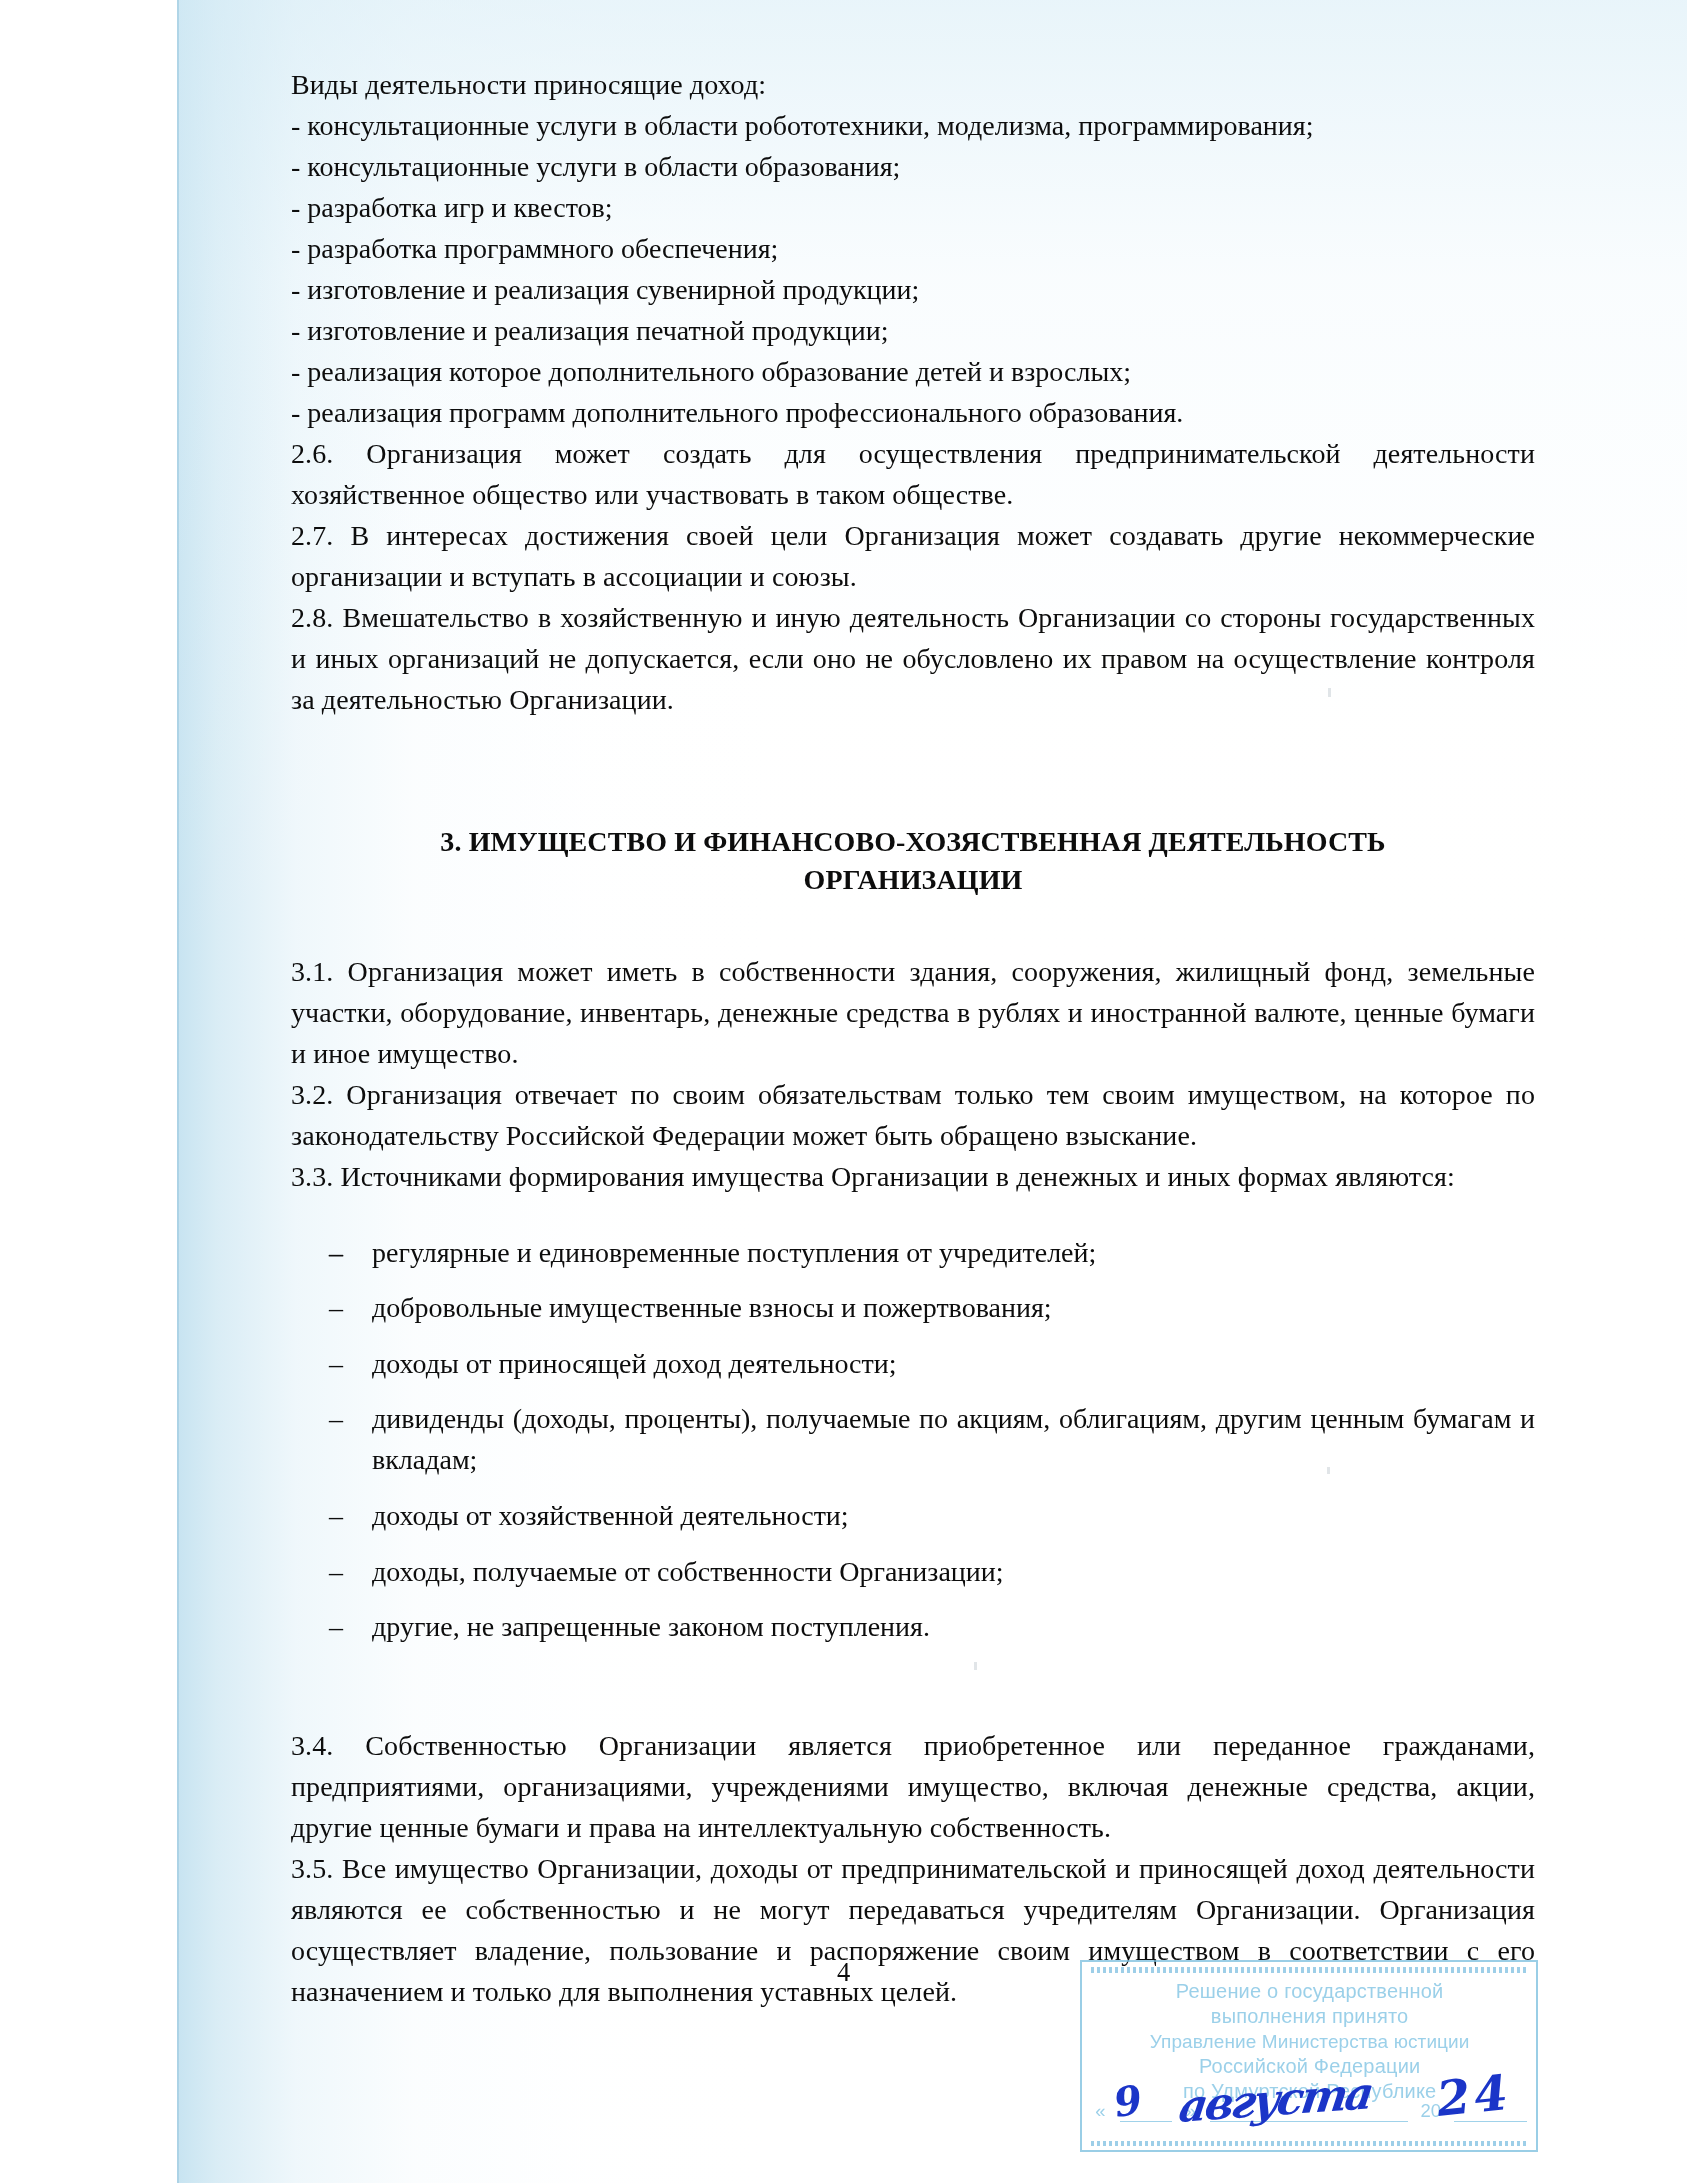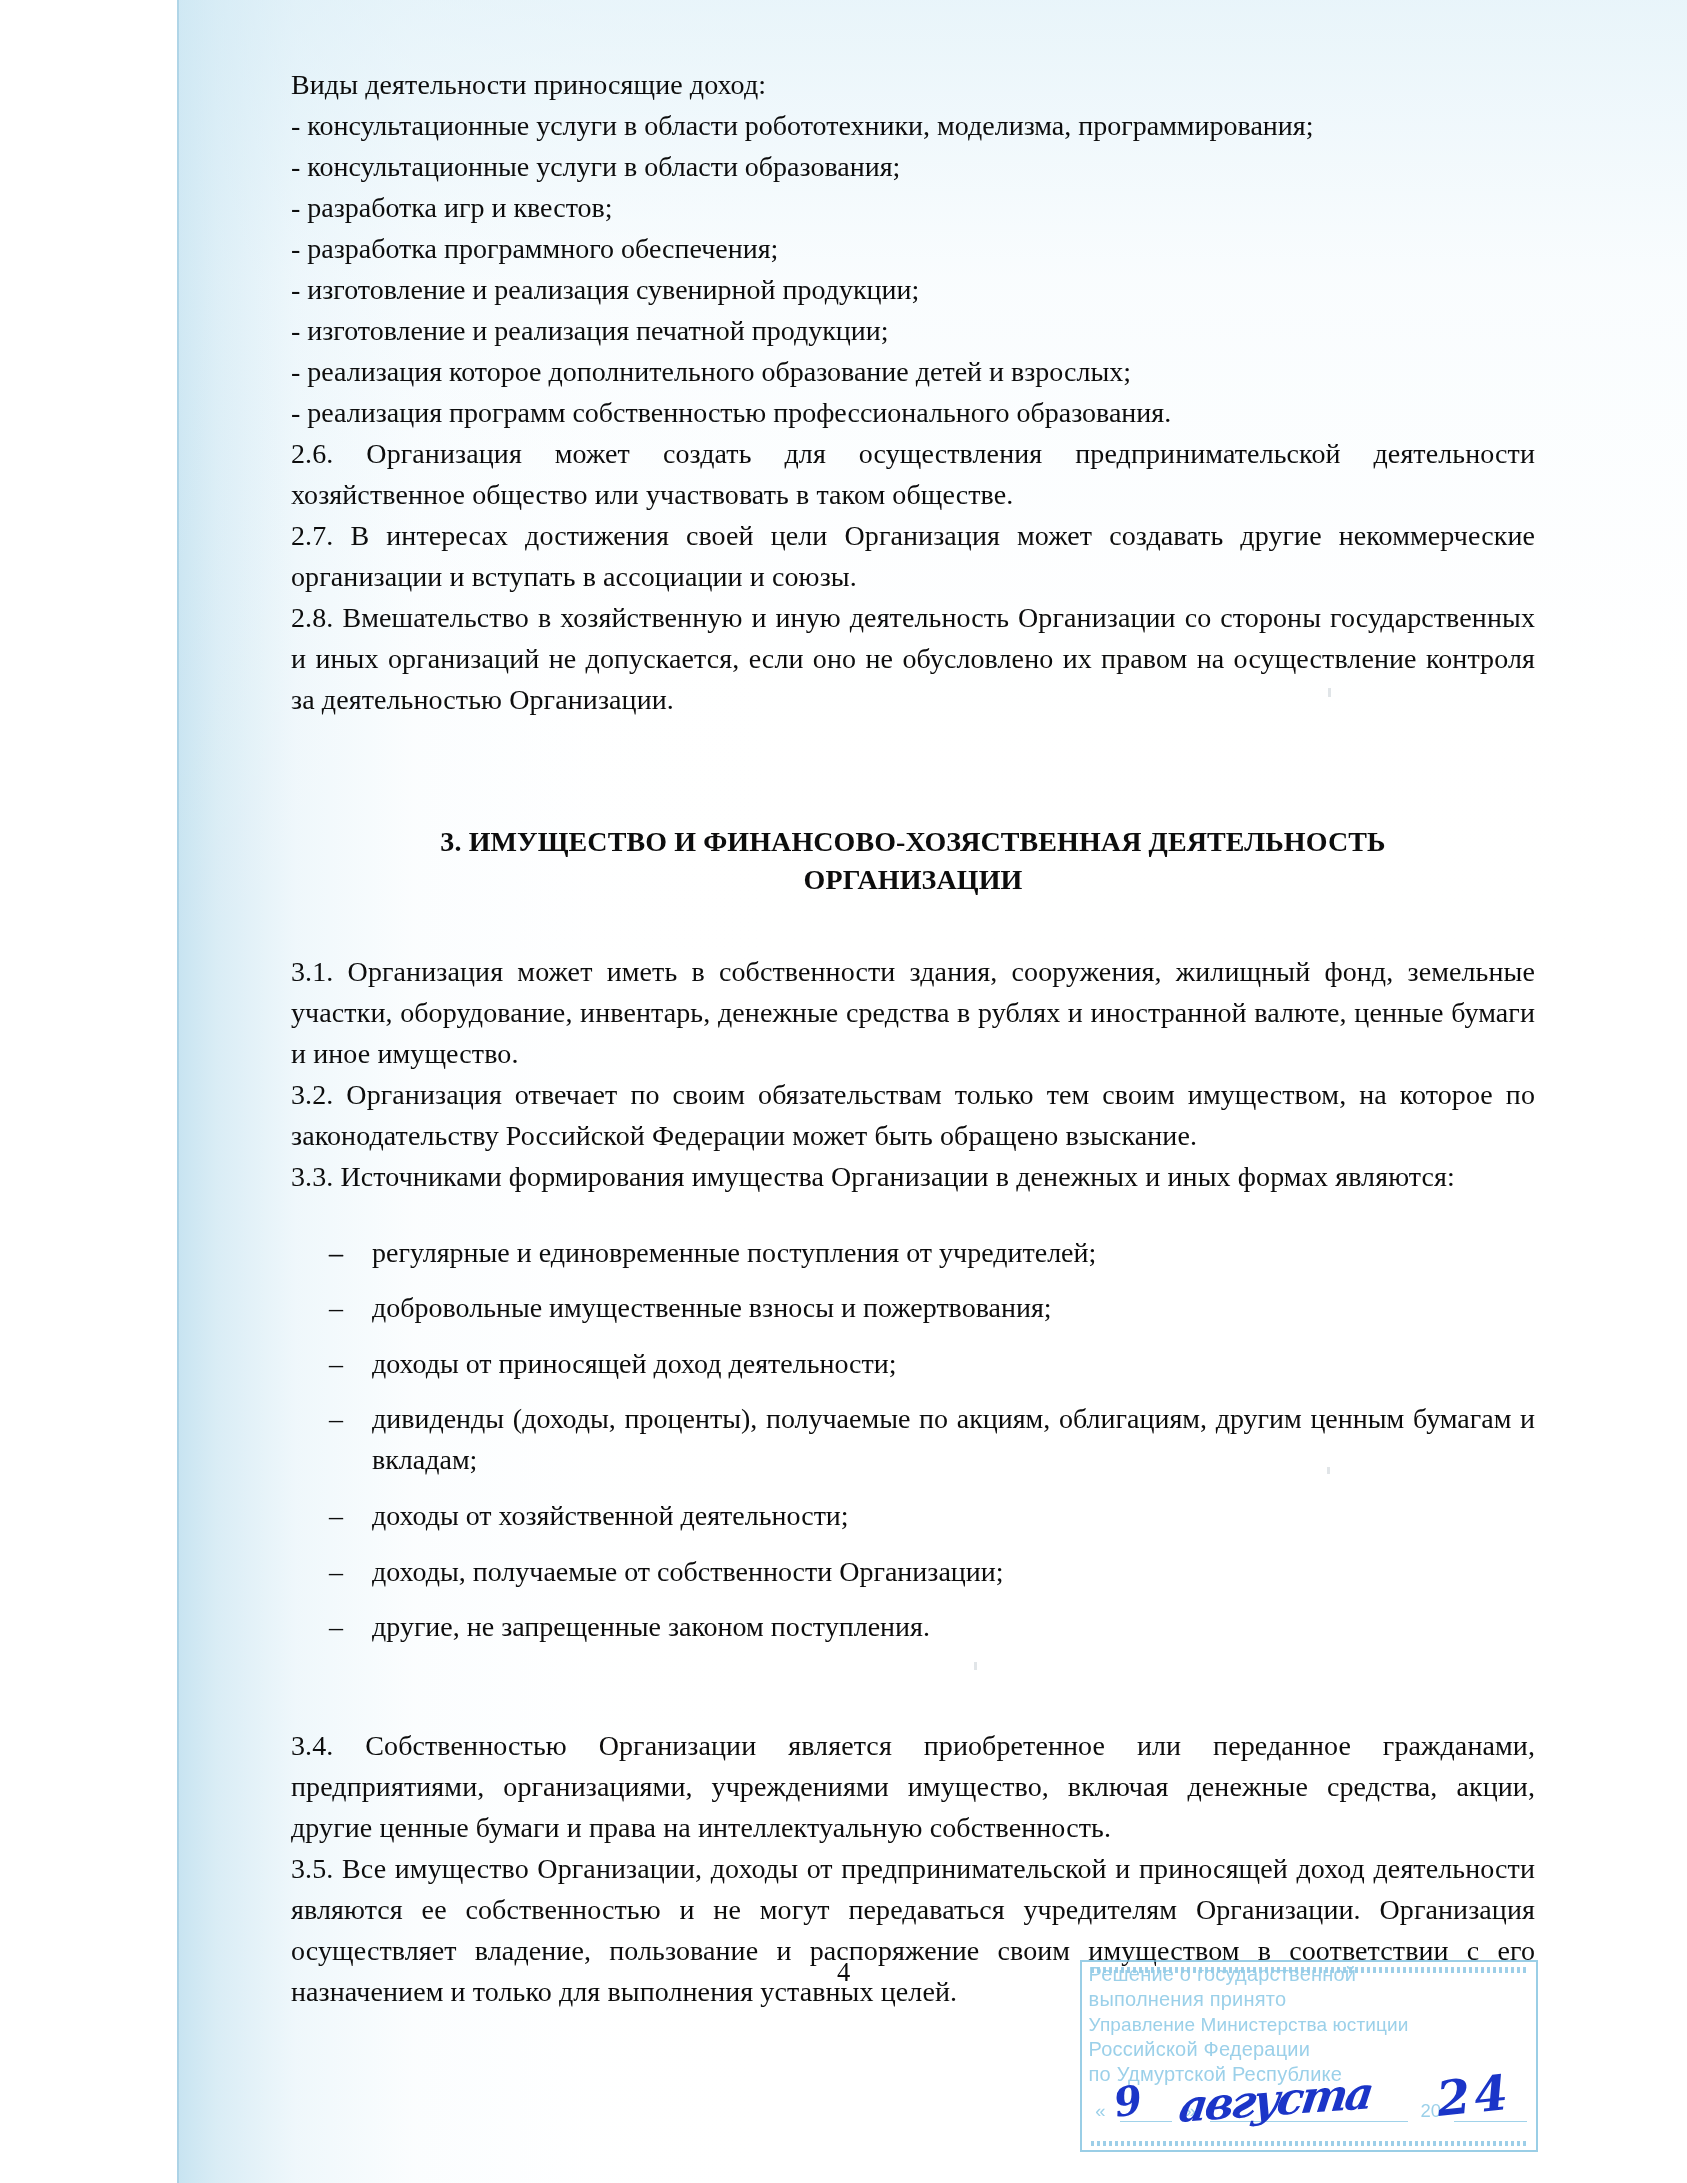--- a/index.html
+++ b/index.html
@@ -164,21 +164,22 @@
       rgba(255, 255, 255, 0) 3.3px,
       rgba(255, 255, 255, 0) 6px);
   }
   .stamp .stamp-rule-top { top: 5.3px; }
   .stamp .stamp-rule-bottom { bottom: 4px; }
 
   .stamp .stamp-lines {
     position: absolute;
     left: 6.6px;
     right: 5.3px;
-    top: 0;
+    top: 17px;
+    text-align: center;
     font-size: 20px;
     line-height: 25px;
     letter-spacing: 0.2px;
   }
   .stamp .stamp-line { white-space: nowrap; }
   .stamp .stamp-line.wide { letter-spacing: 0.1px; font-size: 19px; }
 
   .stamp .stamp-date-row {
     position: absolute;
     left: 12px;
@@ -256,21 +257,21 @@
     <p class="para flush">Виды деятельности приносящие доход:</p>
 
     <ul class="list-dash">
       <li>- консультационные услуги в области робототехники, моделизма, программирования;</li>
       <li>- консультационные услуги в области образования;</li>
       <li>- разработка игр и квестов;</li>
       <li>- разработка программного обеспечения;</li>
       <li>- изготовление и реализация сувенирной продукции;</li>
       <li>- изготовление и реализация печатной продукции;</li>
       <li>- реализация которое дополнительного образование детей и взрослых;</li>
-      <li>- реализация программ собственностью профессионального образования.</li>
+      <li>- реализация программ дополнительного профессионального образования.</li>
     </ul>
 
     <p class="para">2.6. Организация может создать для осуществления предпринимательской деятельности хозяйственное общество или участвовать в таком обществе.</p>
     <p class="para">2.7. В интересах достижения своей цели Организация может создавать другие некоммерческие организации и вступать в ассоциации и союзы.</p>
     <p class="para">2.8. Вмешательство в хозяйственную и иную деятельность Организации со стороны государственных и иных организаций не допускается, если оно не обусловлено их правом на осуществление контроля за деятельностью Организации.</p>
 
     <div class="gap-xl"></div>
 
     <h2 class="section-title">
       <span>3. ИМУЩЕСТВО И ФИНАНСОВО-ХОЗЯСТВЕННАЯ ДЕЯТЕЛЬНОСТЬ</span><br>

